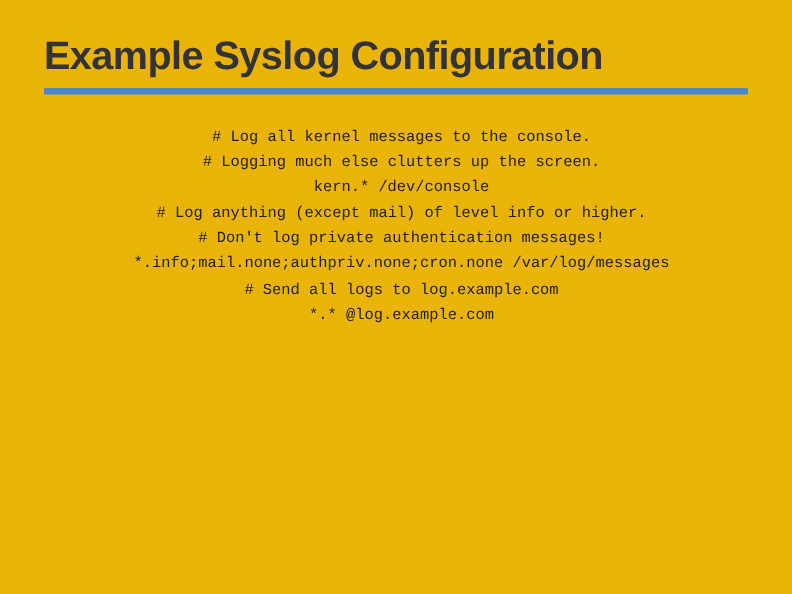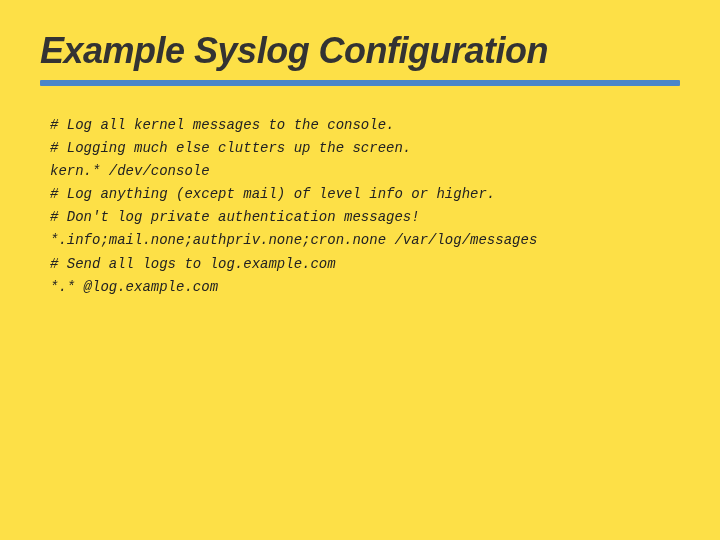--- a/index.html
+++ b/index.html
@@ -12,24 +12,23 @@
       width: 720px;
       height: 540px;
       background: #ffffff;
       font-family: Arial, sans-serif;
       overflow: hidden;
     }
 
     .slide-container {
       width: 720px;
       height: 540px;
-      background: #fde047;
+      background: #eab308;
       position: relative;
       padding: 30px 40px 30px 40px;
-      font-style: italic;
     }
 
     .title-area {
       margin-bottom: 8px;
     }
 
     .slide-title {
       font-size: 36px;
       font-weight: bold;
       color: #333333;
@@ -45,20 +44,21 @@
       border-radius: 1px;
     }
 
     .code-block {
       font-family: 'Courier New', Courier, monospace;
       font-size: 14px;
       color: #222222;
       line-height: 1.65;
       white-space: pre;
       padding-left: 10px;
+      text-align: center;
     }
   </style>
 </head>
 <body>
 
 <div class="slide-container">
 
   <div class="title-area">
     <h1 class="slide-title">Example Syslog Configuration</h1>
   </div>

